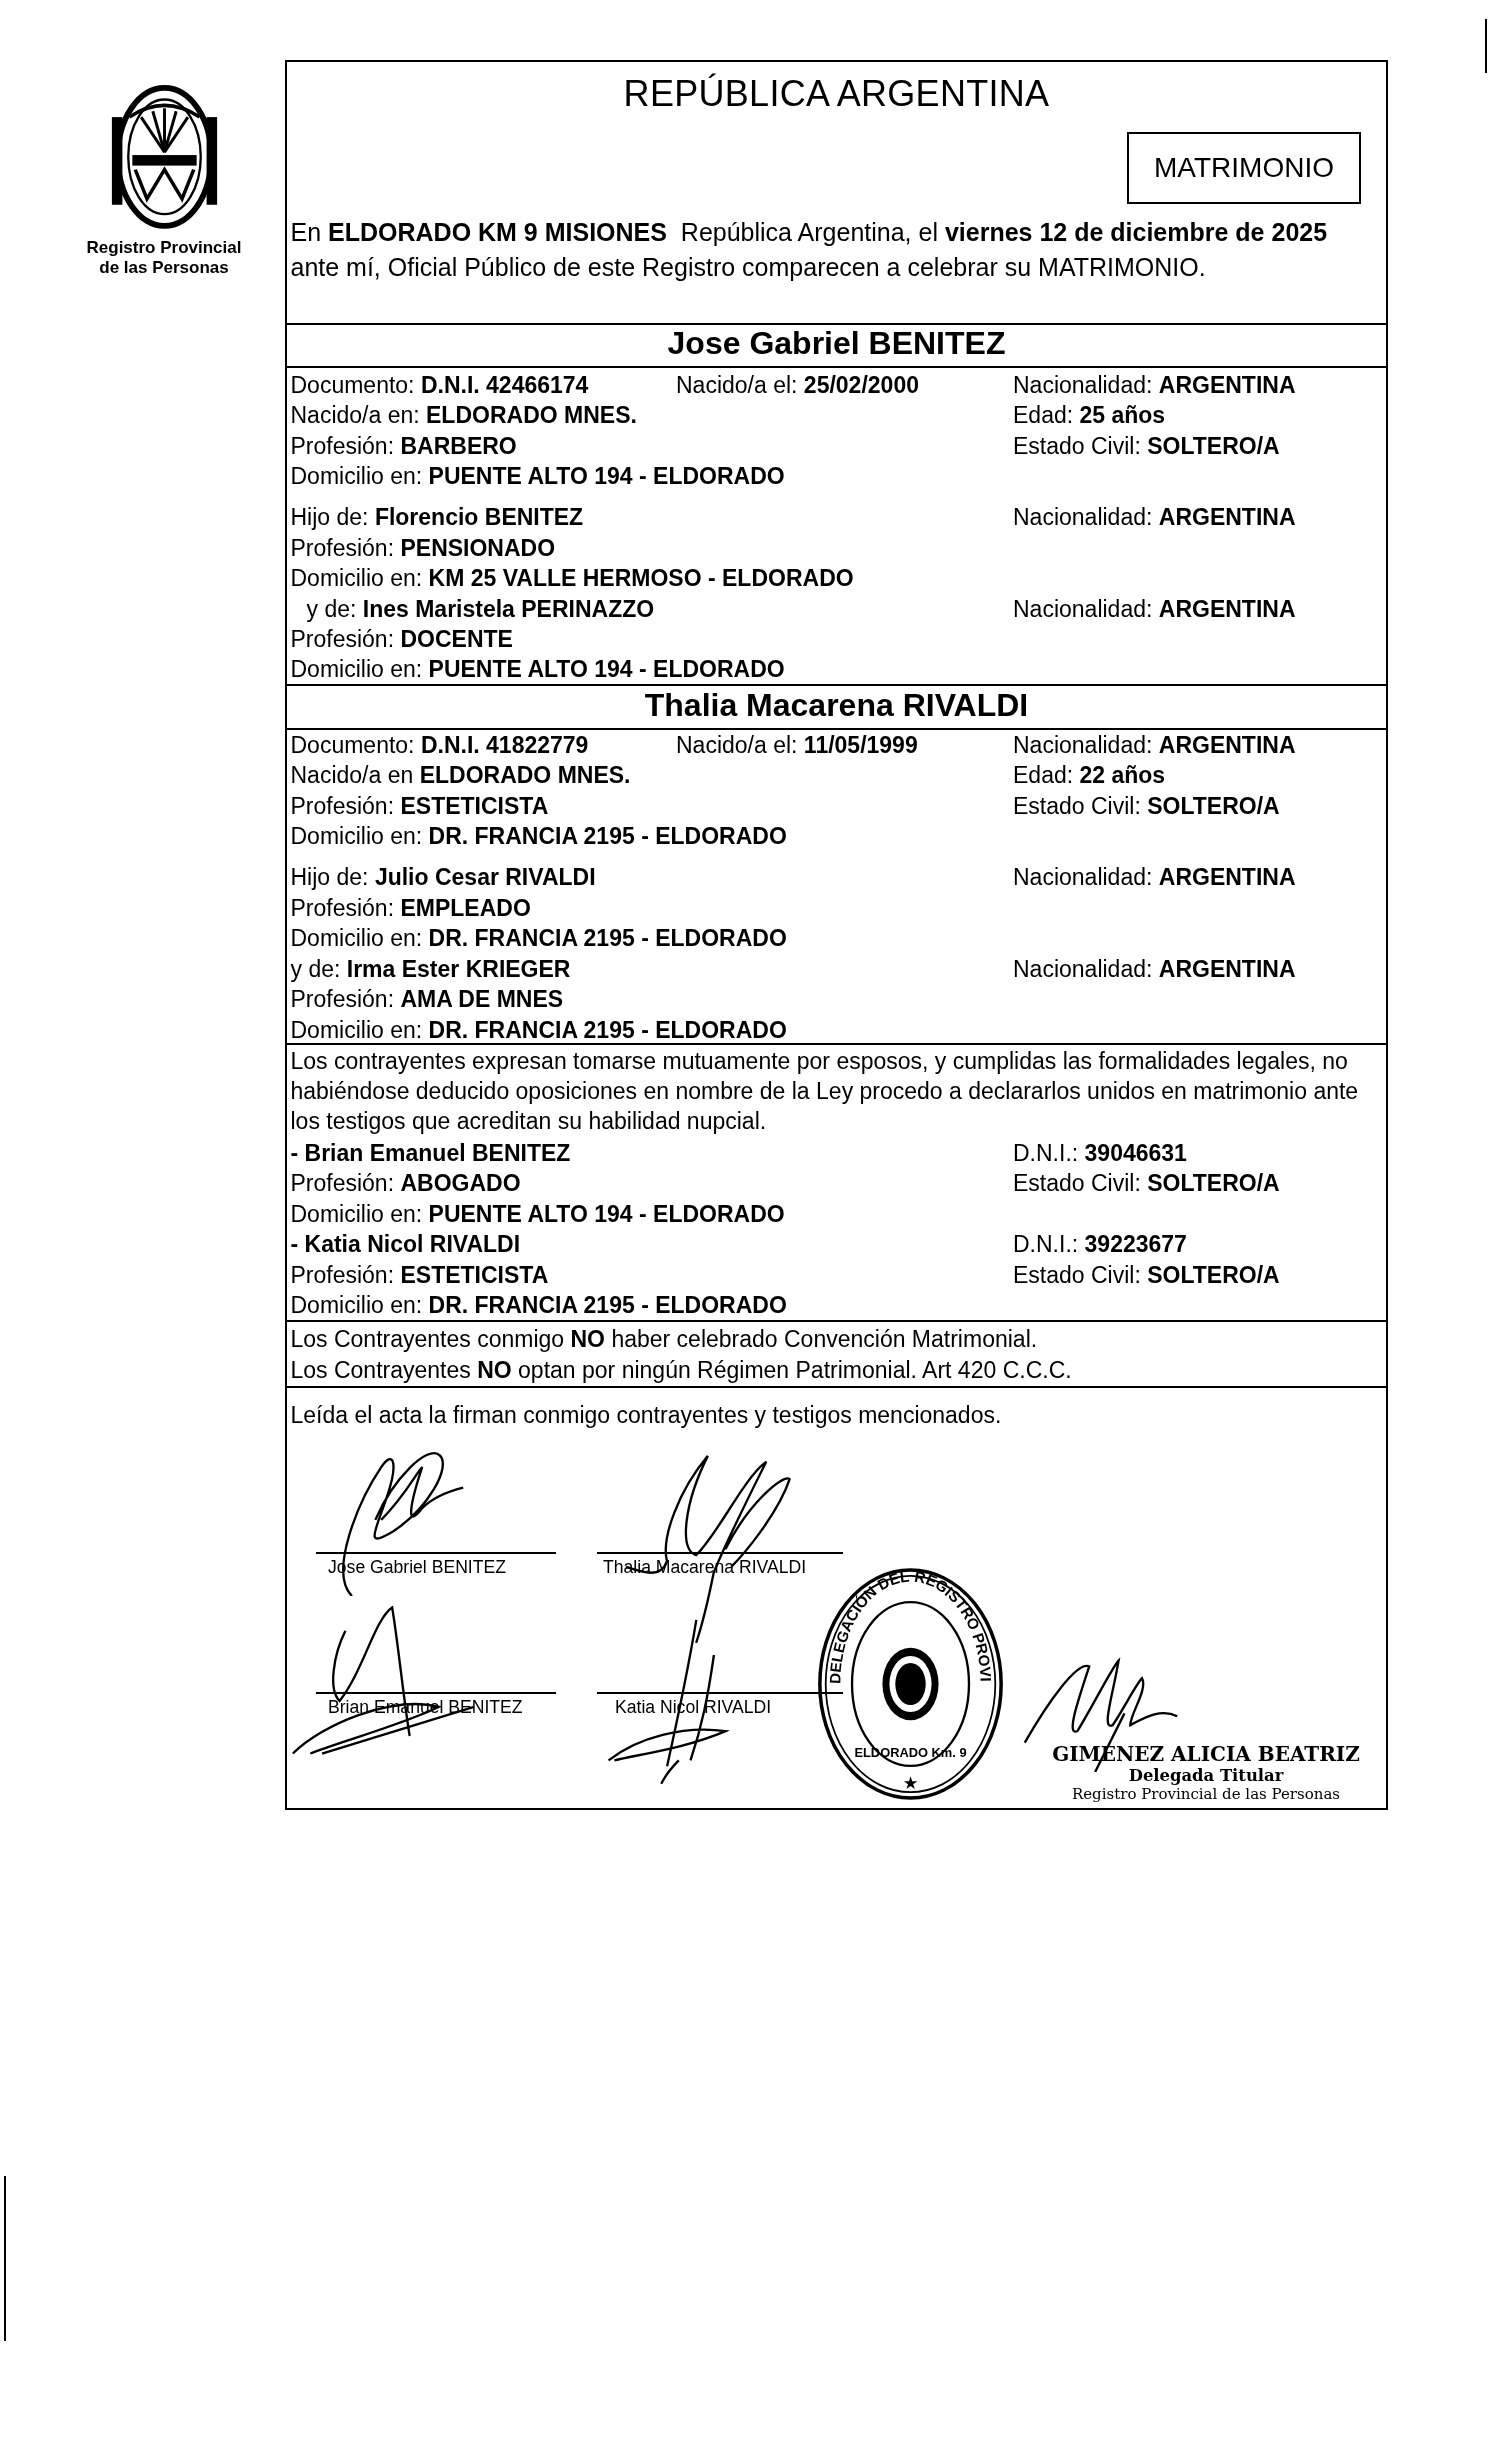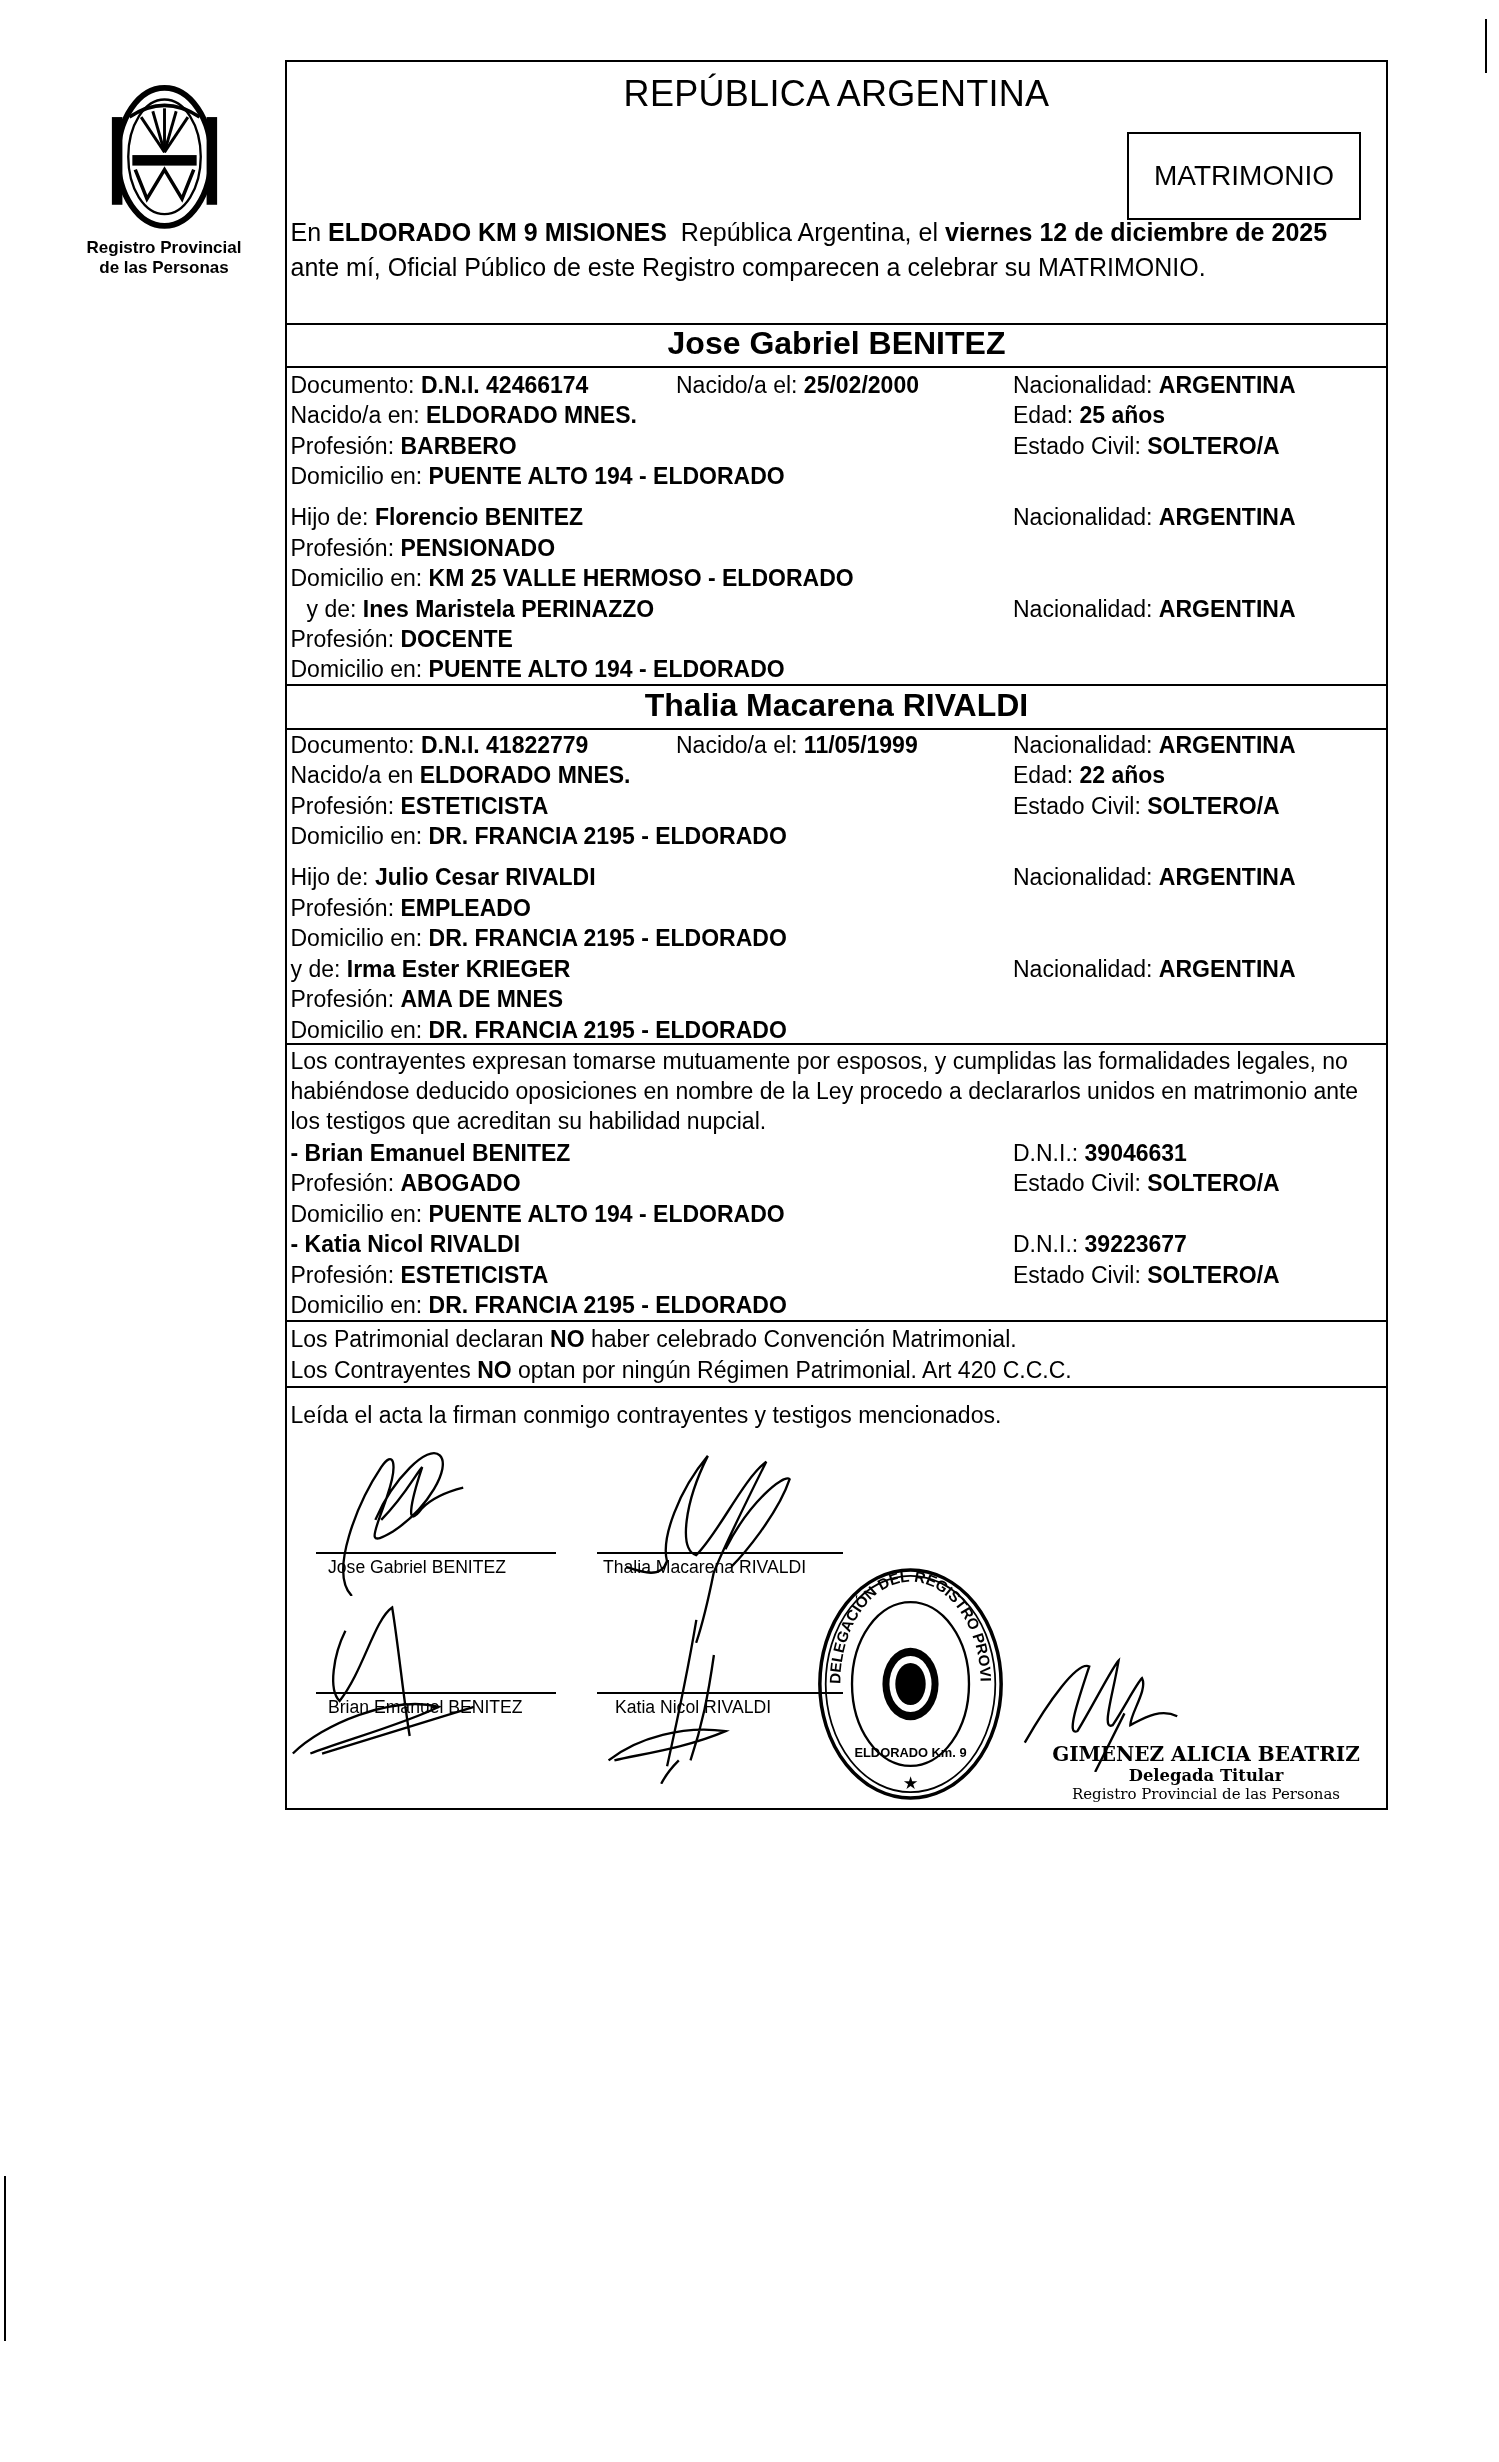--- a/index.html
+++ b/index.html
@@ -17,21 +17,21 @@
   .frame { left:285px; top:60px; width:1103px; height:1750px; border:2.3px solid #000; box-sizing:border-box; }
   .hr { position:absolute; left:0; right:0; height:0; border-top:2.9px solid #000; }
 
   .title { left:0; right:0; top:10.5px; text-align:center; font-size:36px; letter-spacing:0.3px; }
 
   .reg-table { left:23.4px; top:70px; border-collapse:collapse; }
   .reg-table td { border:2.3px solid #000; text-align:center; padding:0; }
   .reg-table .val td { height:46px; font-size:23.4px; width:80px; }
   .reg-table .lbl td { height:22px; font-size:17.6px; }
 
-  .type-box { left:840px; top:70px; width:234px; height:88px; border:2.3px solid #000; box-sizing:border-box;
+  .type-box { left:840px; top:70px; width:234px; height:72px; border:2.3px solid #000; box-sizing:border-box;
               display:flex; align-items:center; justify-content:center; font-size:28px; }
 
   .intro { left:3.5px; right:3.5px; top:153px; font-size:25px; line-height:35px; white-space:nowrap; }
 
   .section-name { left:0; right:0; text-align:center; font-size:32px; font-weight:bold; }
   .row { position:absolute; left:3.5px; font-size:23px; line-height:30px; white-space:nowrap; }
   .c2 { position:absolute; left:389px; font-size:23px; line-height:30px; white-space:nowrap; }
   .c3 { position:absolute; left:726px; font-size:23px; line-height:30px; white-space:nowrap; }
   .para { left:3.5px; right:3.5px; font-size:23px; line-height:30px; }
 
@@ -156,21 +156,21 @@
   <div>
     <div class="row" style="top:1167px;"><b>- Katia Nicol RIVALDI</b></div>
     <div class="c3" style="top:1167px;"><span>D.N.I.: </span><b>39223677</b></div>
     <div class="row" style="top:1198px;"><span>Profesión: </span><b>ESTETICISTA</b></div>
     <div class="c3" style="top:1198px;"><span>Estado Civil: </span><b>SOLTERO/A</b></div>
     <div class="row" style="top:1228px;"><span>Domicilio en: </span><b>DR. FRANCIA 2195 - ELDORADO</b></div>
   </div>
 
   <div class="hr" style="top:1258px;"></div>
   <div class="row" style="top:1262px;">
-    <span>Los Patrimonial declaran </span><b>NO</b><span> haber celebrado Convención Matrimonial.</span>
+    <span>Los Contrayentes conmigo </span><b>NO</b><span> haber celebrado Convención Matrimonial.</span>
   </div>
   <div class="row" style="top:1293px;">
     <span>Los Contrayentes </span><b>NO</b><span> optan por ningún Régimen Patrimonial. Art 420 C.C.C.</span>
   </div>
   <div class="hr" style="top:1324px;"></div>
 
   <div class="row" style="top:1338px;">Leída el acta la firman conmigo contrayentes y testigos mencionados.</div>
 
   <svg class="sig-svg" style="left:17.6px; top:1370px;" width="211" height="164" viewBox="0 0 360 280">
     <path d="M80 280 C40 240 90 120 130 60 C150 30 160 50 140 110 C120 170 100 200 150 170 C210 130 250 60 230 40 C210 20 150 80 120 150 M130 150 C170 110 190 70 200 60 C180 120 170 170 200 130 C220 110 250 100 270 95" fill="none" stroke="#000" stroke-width="4"></path>

